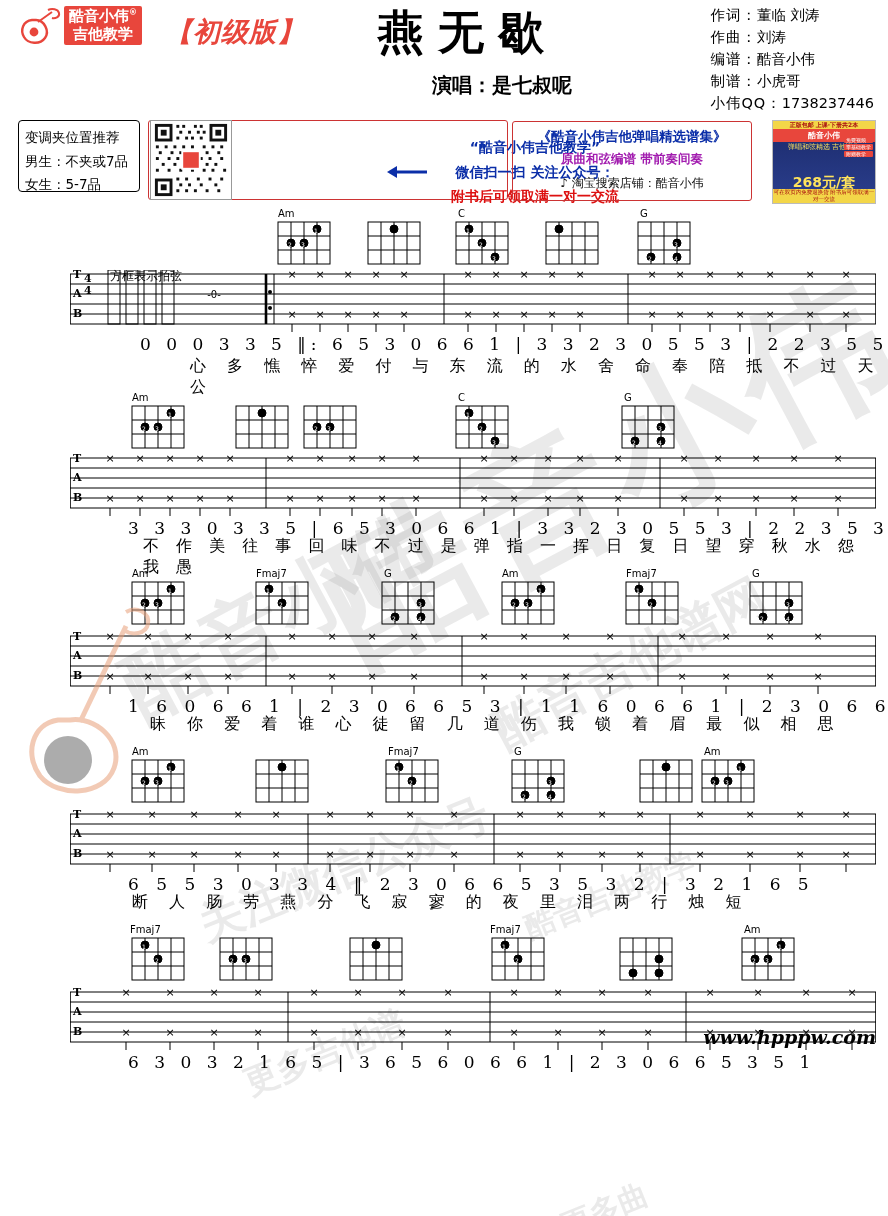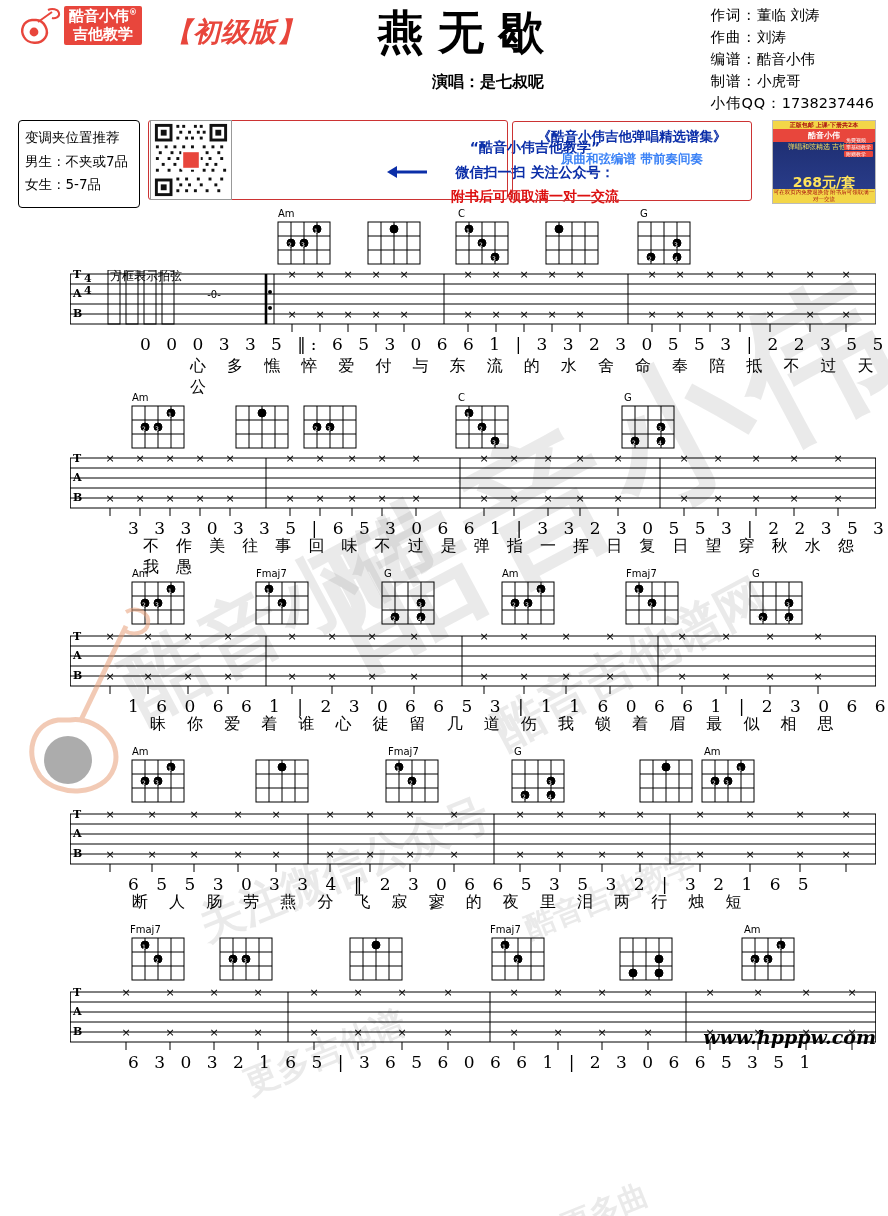--- a/index.html
+++ b/index.html
@@ -96,21 +96,21 @@
   }
   .song-title {
     position: absolute; left: 378px; top: 2px;
     font-size: 46px;
     font-weight: bold;
     font-family: "DejaVu Serif", serif;
     letter-spacing: 14px;
   }
   .singer {
     position: absolute; left: 432px; top: 72px;
-    font-size: 16px;
+    font-size: 20px;
     font-weight: bold;
   }
   .credits {
     position: absolute; right: 14px; top: 4px;
     font-size: 14.5px;
     line-height: 1.52;
     text-align: left;
   }
   .credits div span.lbl { letter-spacing: 1px; }
 
@@ -123,21 +123,21 @@
     white-space: nowrap;
   }
   .keybox .sp { display: inline-block; width: 14px; }
 
   
   .inforow { position: relative; height: 96px; margin-top: 4px; }
   .capo-box {
     position: absolute; left: 18px; top: 8px;
     border: 1px solid #000;
     border-radius: 4px;
-    width: 122px; height: 88px;
+    width: 122px; height: 72px;
     font-size: 13.5px;
     padding: 5px 6px;
     line-height: 1.75;
   }
   .qr-box {
     position: absolute; left: 150px; top: 8px;
     width: 82px; height: 80px;
     border: 1px solid #999;
     background: #fff;
     overflow: hidden;
@@ -164,21 +164,21 @@
   }
   .promo-box {
     position: absolute; left: 512px; top: 9px;
     width: 240px; height: 80px;
     border: 1px solid #c33;
     border-radius: 3px;
     text-align: center;
     padding-top: 6px;
   }
   .promo-t1 { color: #0b2ea8; font-weight: bold; font-size: 13.5px; }
-  .promo-t2 { color: #3b82f6; font-weight: bold; font-size: 12.5px; margin-top: 5px; }
+  .promo-t2 { color: #a21caf; font-weight: bold; font-size: 12.5px; margin-top: 5px; }
   .promo-t3 { color: #111; font-size: 12px; margin-top: 7px; }
   .ad-box {
     position: absolute; left: 772px; top: 8px;
     width: 104px; height: 84px;
     border: 1px solid #bbb;
     background: linear-gradient(#1b2a6b, #2b3f8e);
     overflow: hidden;
     font-size: 6px;
     color: #fff;
   }
@@ -379,20 +379,21 @@
           <rect x="67" y="70" width="3" height="3"></rect>
       </g>
       <rect x="30" y="30" width="20" height="20" fill="#fff"></rect>
       <rect x="32" y="32" width="16" height="16" fill="#e8463c"></rect>
     </svg>
   </div>
 
   <div class="promo-box">
     <div class="promo-t1">《酷音小伟吉他弹唱精选谱集》</div>
     <div class="promo-t2">原曲和弦编谱 带前奏间奏</div>
+    <div class="promo-t3">♪ 淘宝搜索店铺：酷音小伟</div>
   </div>
 
   <div class="ad-box">
     <div class="ad-top">正版包邮
 上课·下册共2本</div>
     <div class="ad-title">酷音小伟</div>
     <div style="text-align:center;color:#ffe35c;font-size:7px;line-height:1.25;padding:1px 2px">弹唱和弦精选
 吉他谱集</div>
     <div class="ad-chips">
       <div class="ad-chip">免费视频</div>

